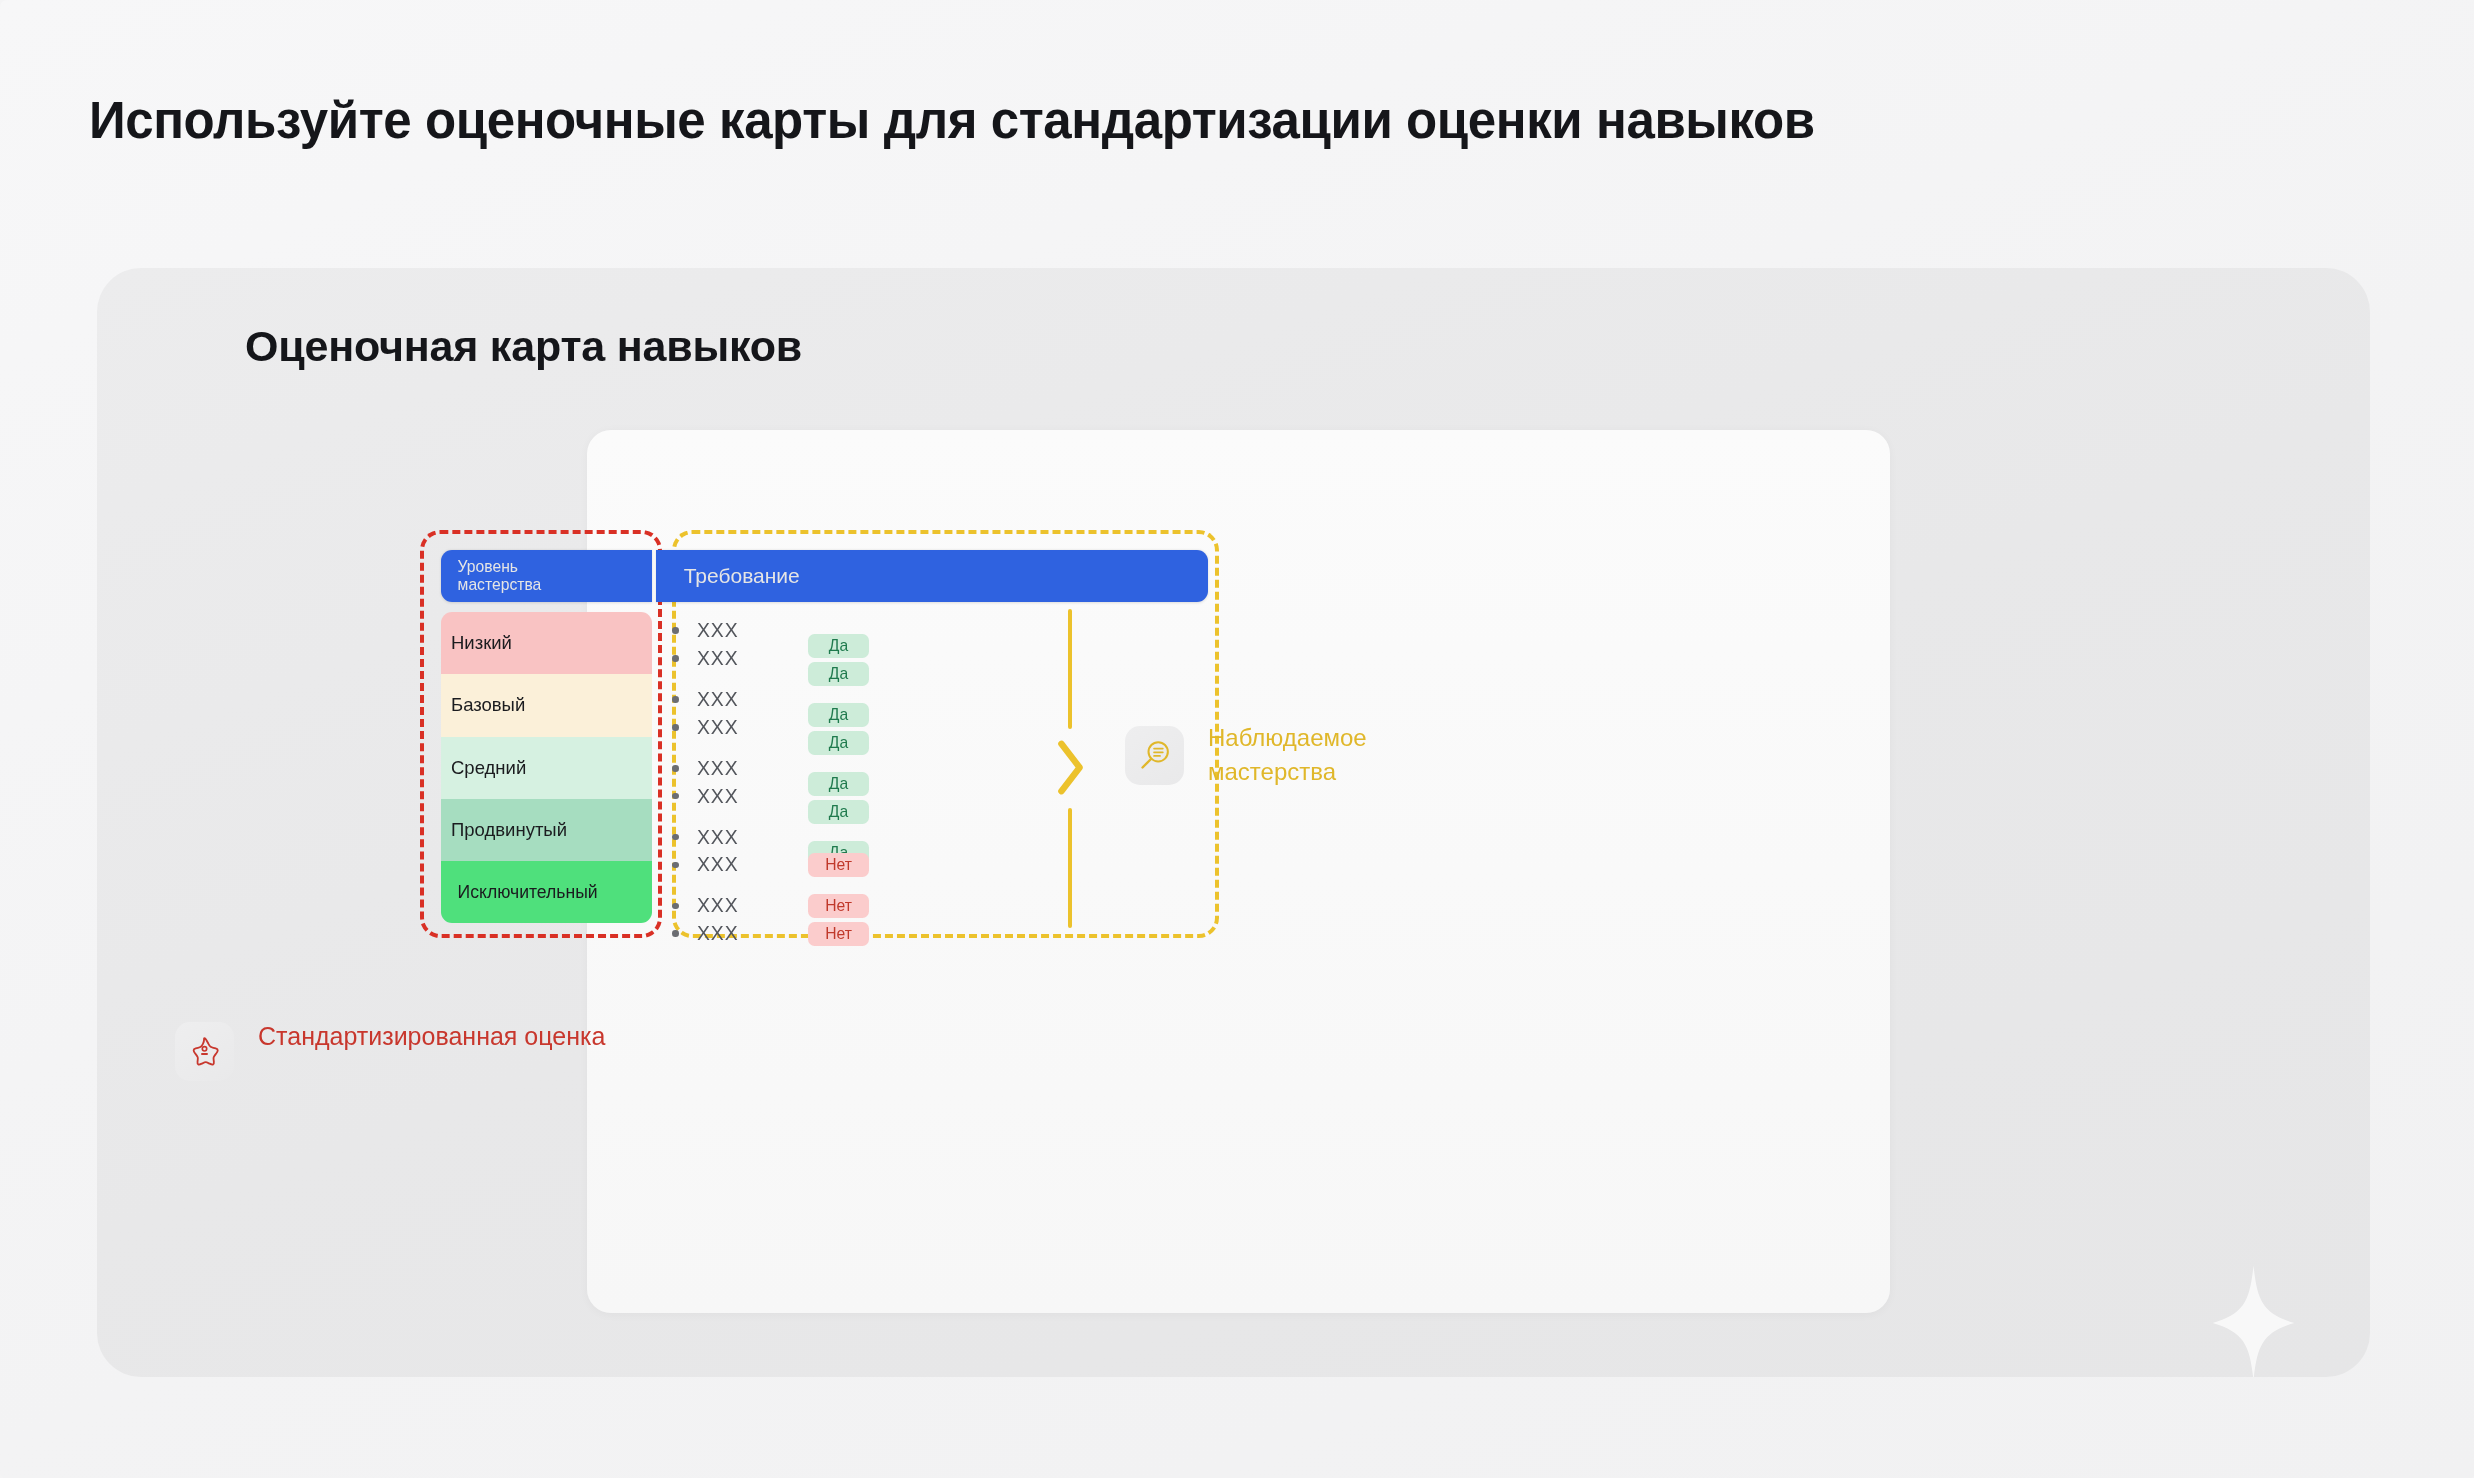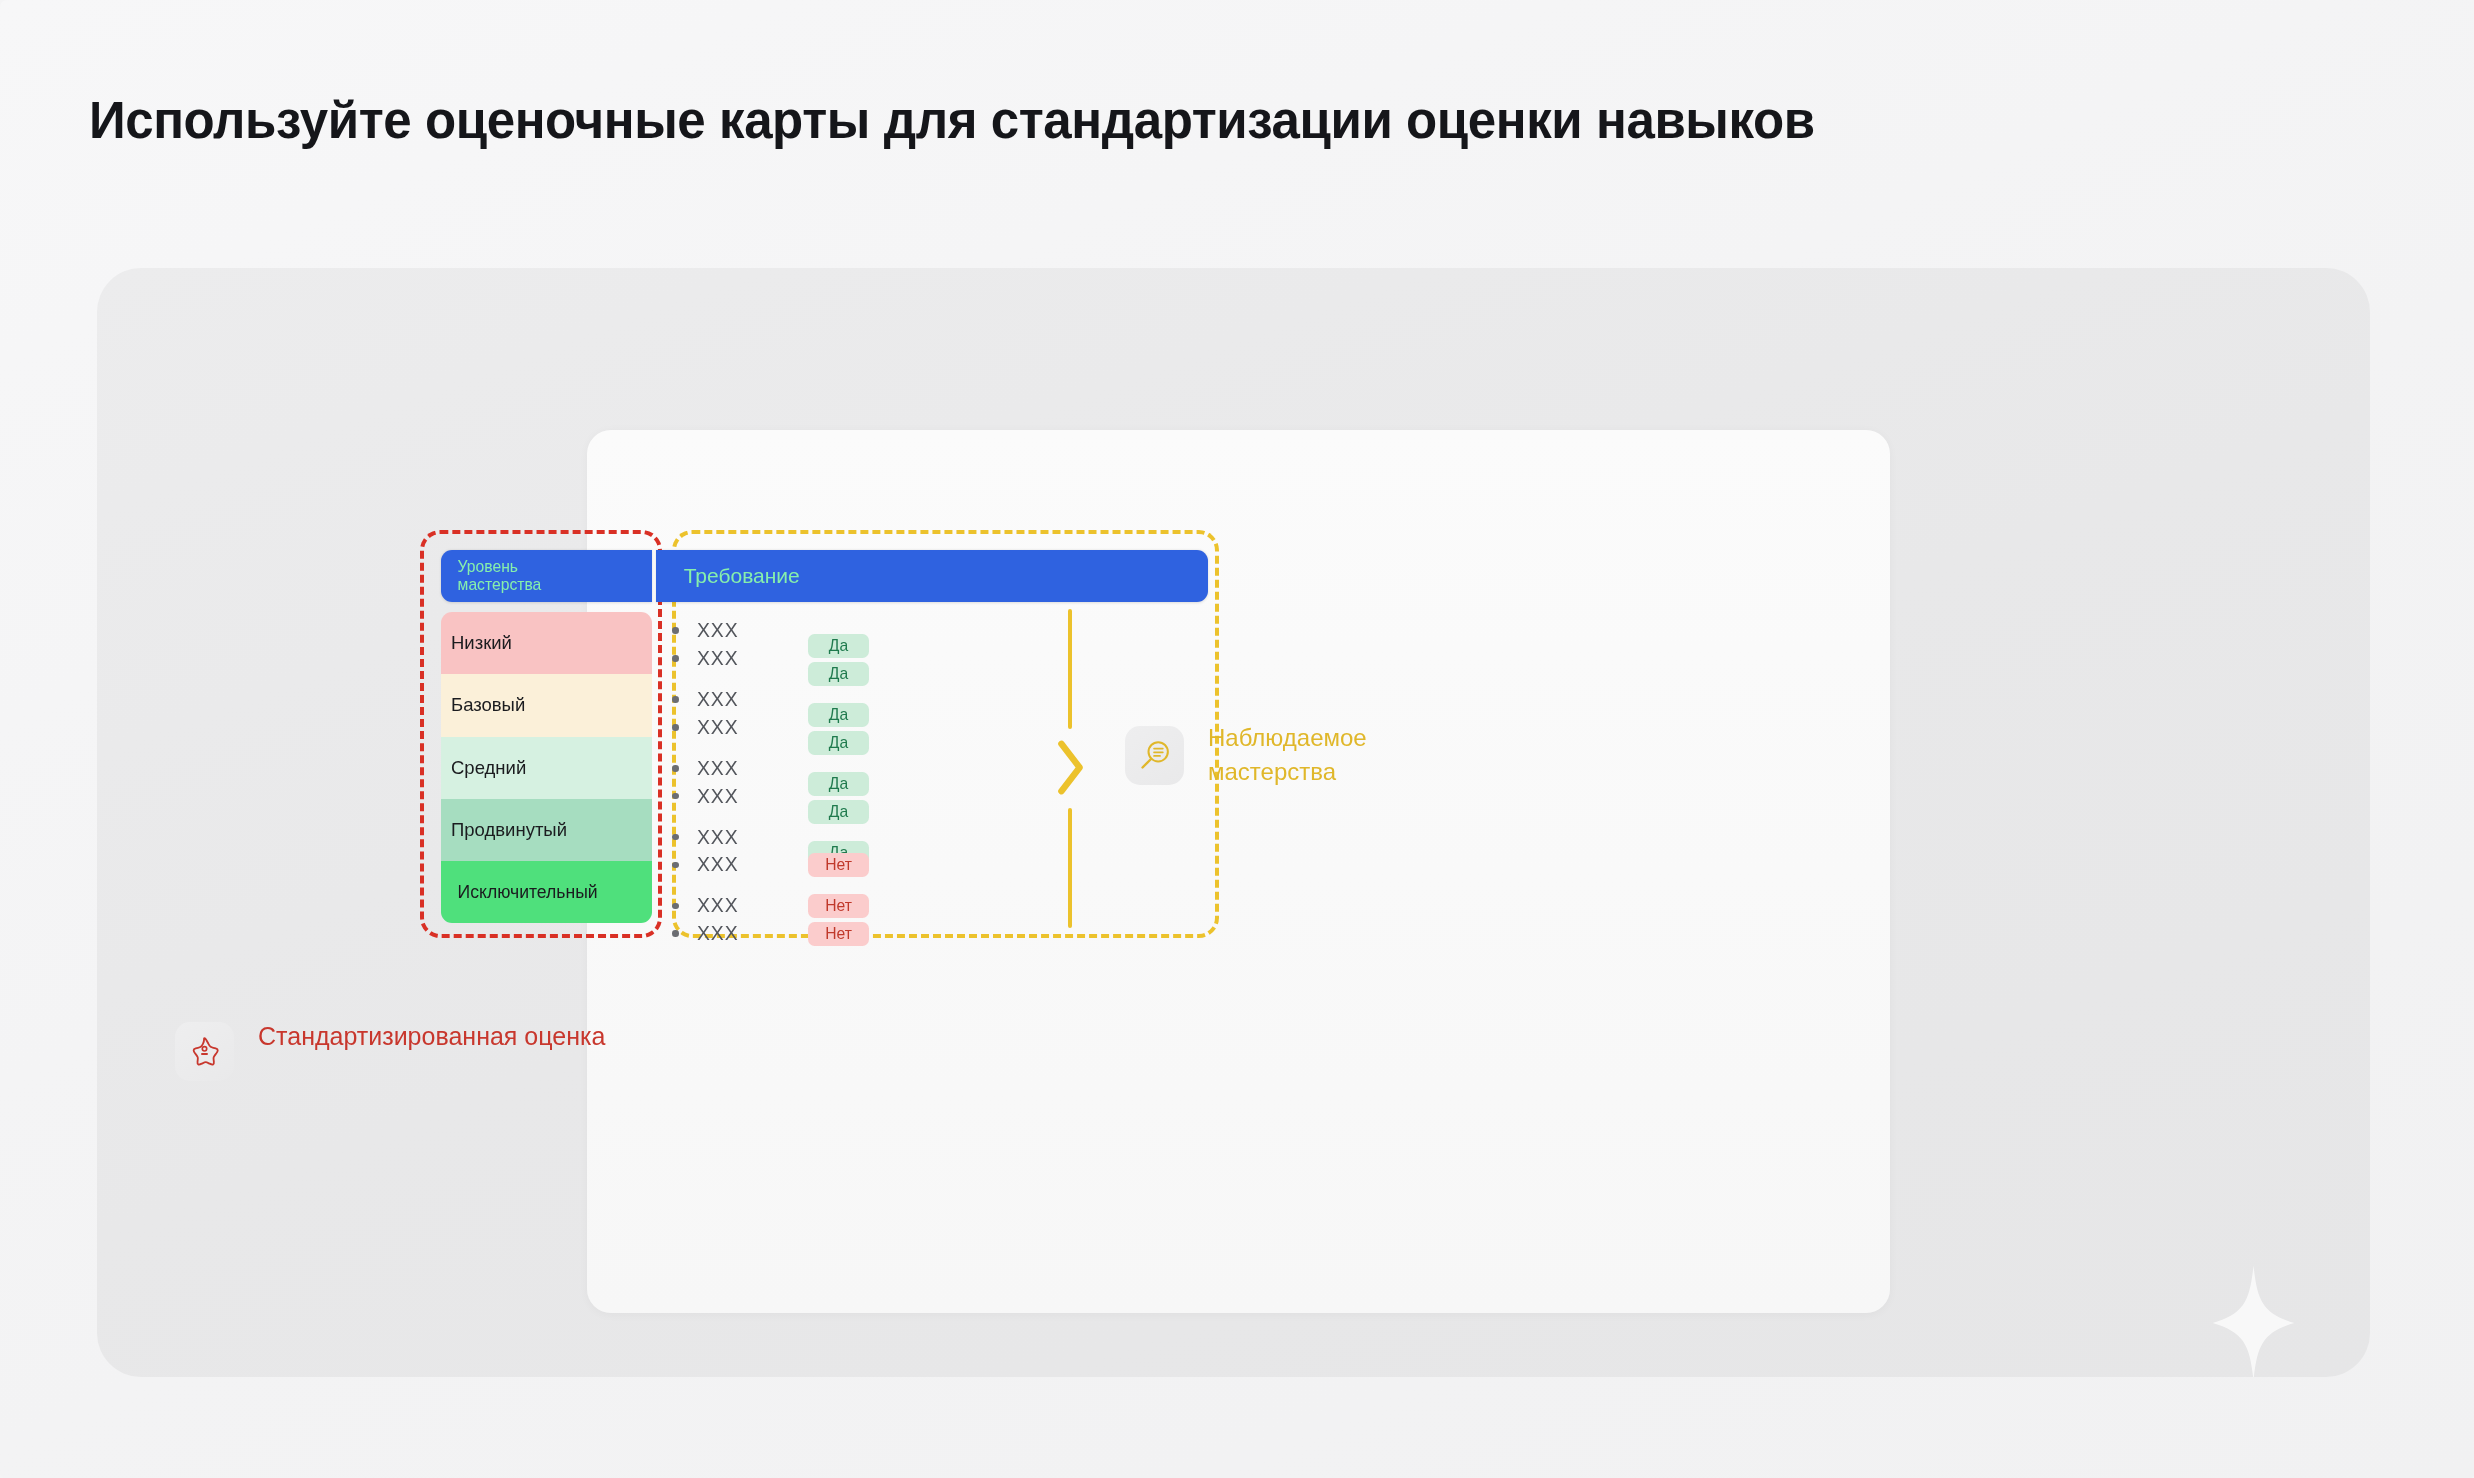--- a/index.html
+++ b/index.html
@@ -101,21 +101,21 @@
     left: 344px;
     top: 282px;
     width: 767px;
     height: 373px;
   }
 
   .header-row { display: flex; height: 52px; gap: 3.7px; }
 
   .th {
     background: #2f62e0;
-    color: #86efac;
+    color: #e5e5e5;
     display: flex;
     align-items: center;
     padding: 0 16.6px;
     box-shadow: 0 0.9px 2.8px rgba(0,0,0,0.12);
   }
   .th-level {
     width: 211px;
     border-radius: 11px 0 0 11px;
     font-size: 15.7px;
     line-height: 1.12;
@@ -266,20 +266,21 @@
 </style>
 </head>
 <body>
 
 <div class="page">
 
   <h1 class="page-title">Используйте оценочные карты для стандартизации оценки навыков</h1>
 
   <div class="outer-card">
 
+    <h2 class="card-heading">Оценочная карта навыков</h2>
 
     <div class="inner-panel"></div>
 
     <div class="dash-box dash-red"></div>
     <div class="dash-box dash-yellow"></div>
 
     <div class="table">
 
       <div class="header-row">
         <div class="th th-level">

